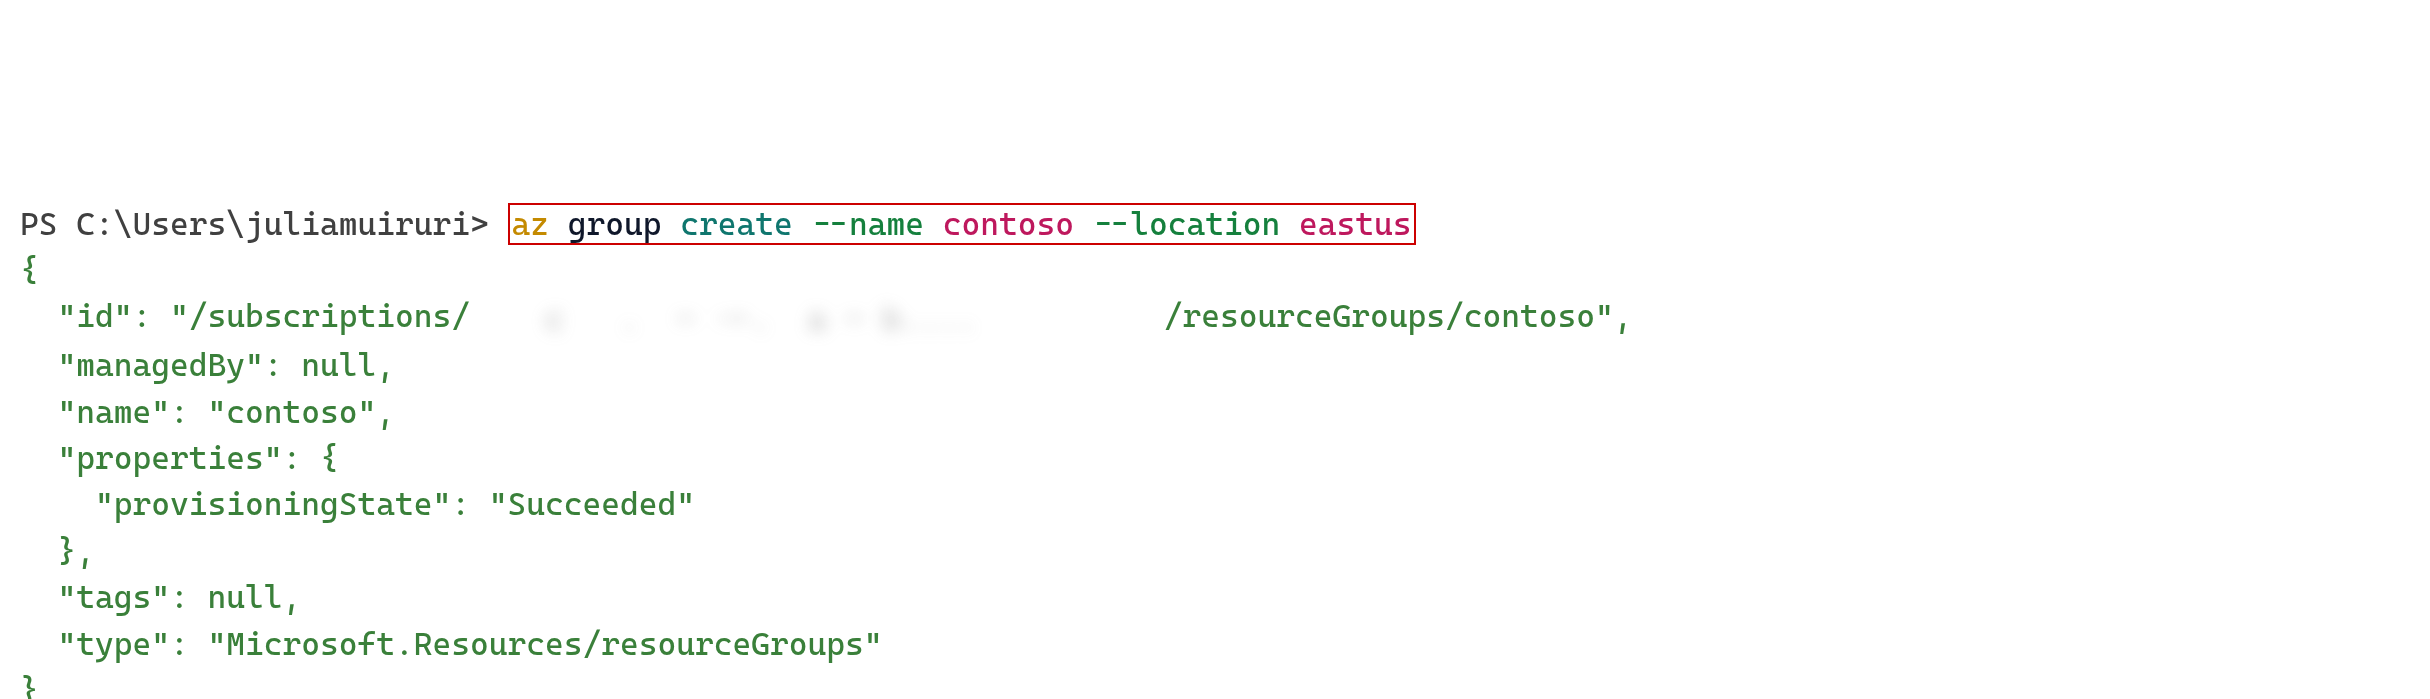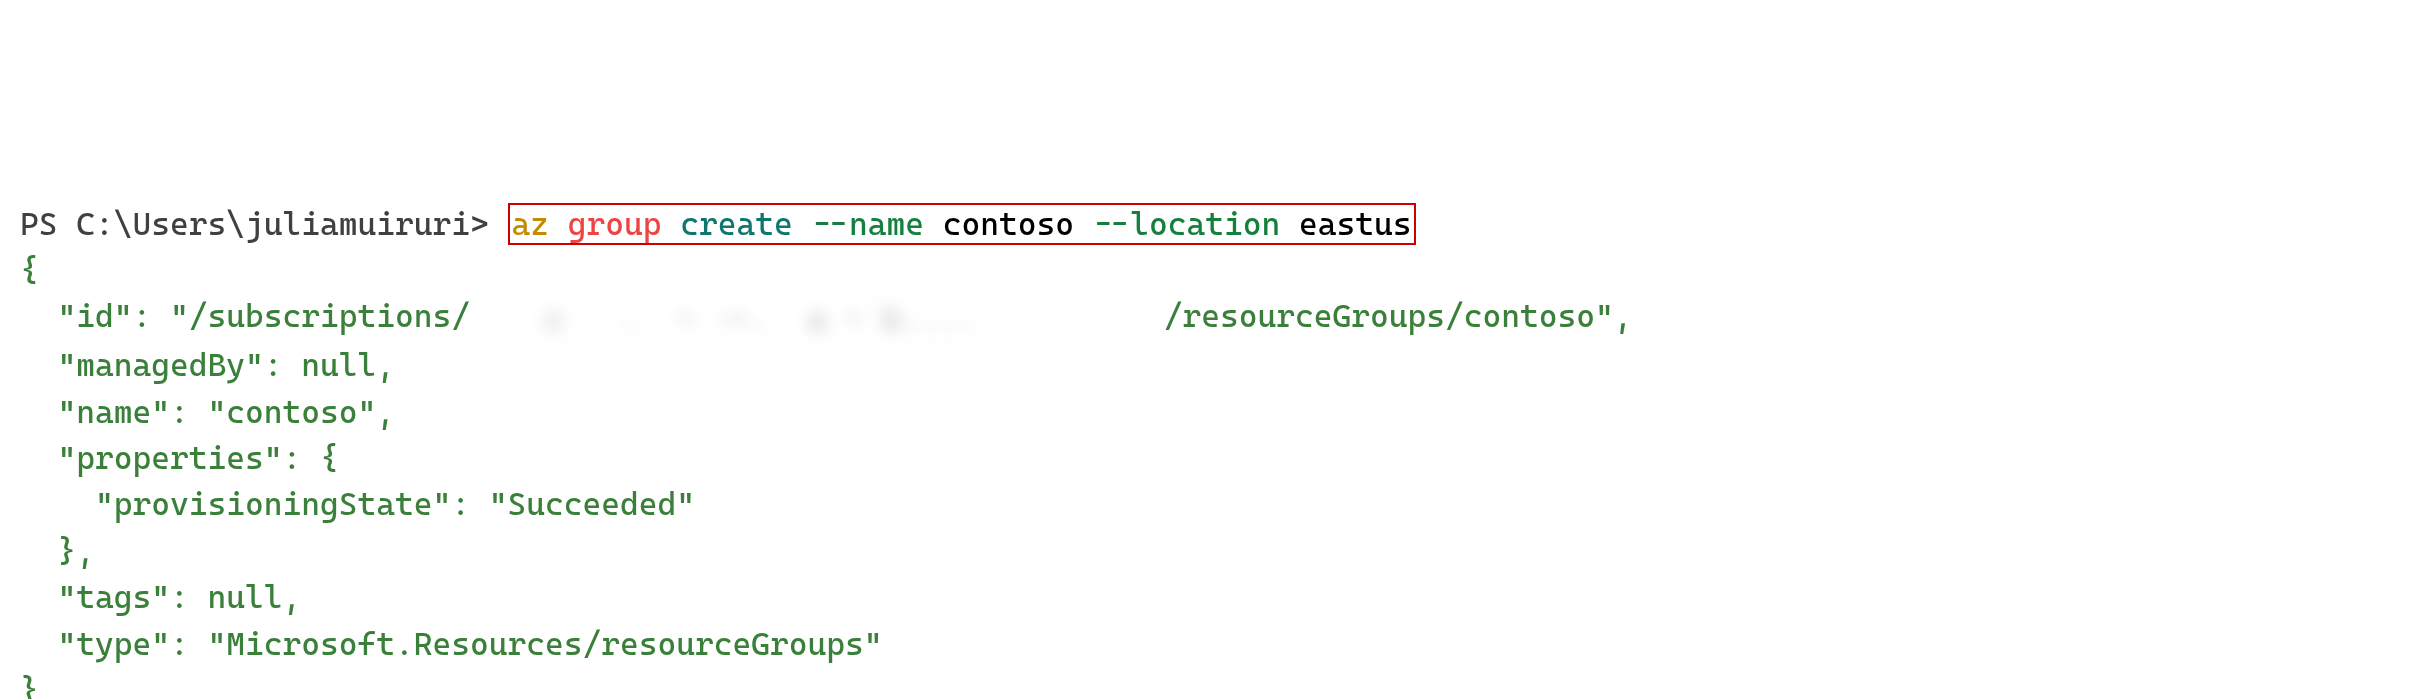--- a/index.html
+++ b/index.html
@@ -7,24 +7,24 @@
       padding: 15px 20px;
       font-family: "Cascadia Code", "Consolas", "Courier New", monospace;
       font-size: 32px;
       background: #ffffff;
       color: #3a803a;
       white-space: pre;
       line-height: 1.45;
     }
     .prompt { color: #404040; }
     .cmd-az { color: #c48a00; text-align: center; }
-    .cmd-group { color: #ef4444; }
+    .cmd-group { color: #0f172a; }
     .cmd-create { color: #0f766e; }
     .flag { color: #15803d; }
-    .argval { color: #000000; }
+    .argval { color: #be185d; }
     .json { color: #3a803a; }
     .boxed {
       border: 2px solid #cc0000;
       padding: 0 2px;
       display: inline;
     }
     .redacted {
       display: inline-block;
       vertical-align: middle;
       filter: blur(8px);

